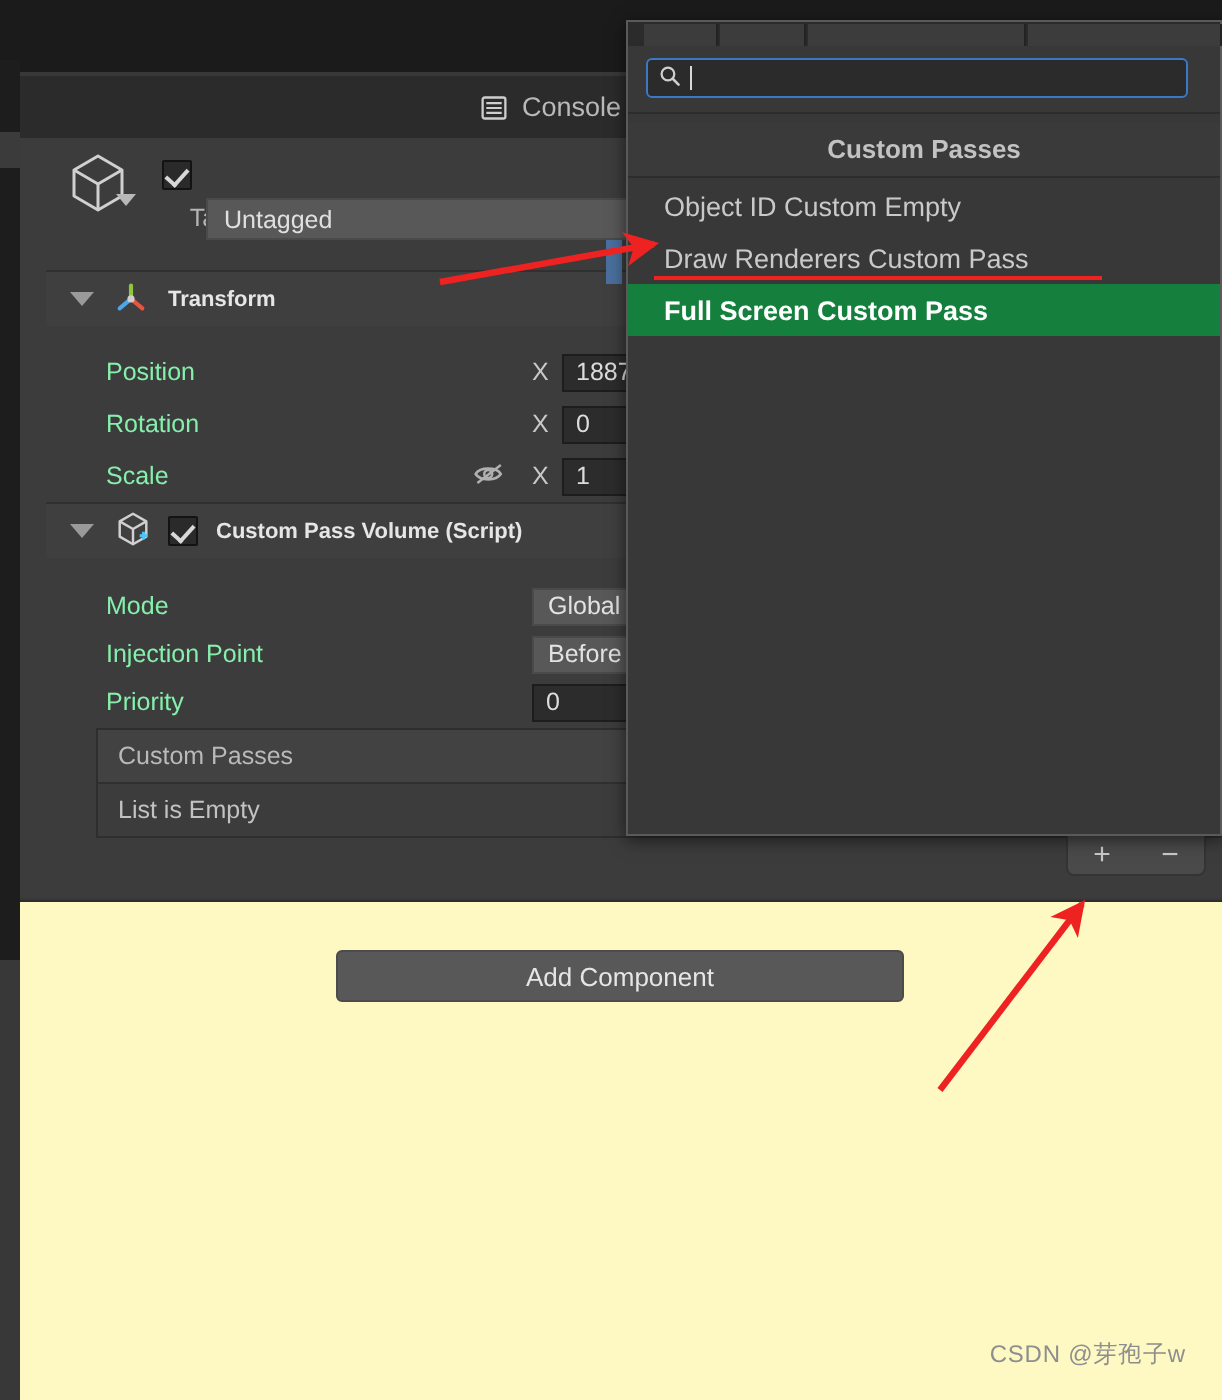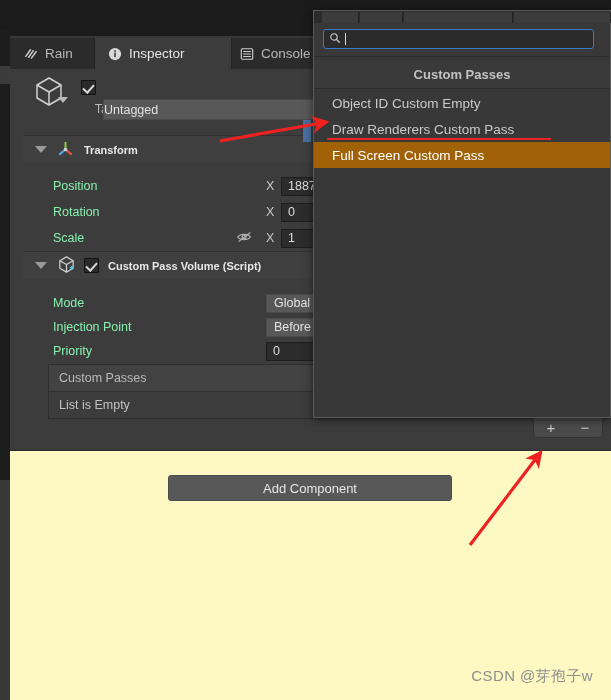--- a/index.html
+++ b/index.html
@@ -57,21 +57,21 @@
   .namefield{
     position:absolute;left:80px;top:5px;width:270px;height:22px;
     background:#3f3f3f;border:1px solid #2c2c2c;box-sizing:border-box;
     display:flex;align-items:center;padding-left:8px;
     font-weight:bold;font-size:13px;color:#e8e8e8;
   }
   .tag-label{position:absolute;left:42px;top:33px;width:50px;text-align:right;font-size:12.5px;color:#b4b4b4;}
   .tagfield{
     position:absolute;left:80px;top:30px;width:270px;height:21px;
     background:#585858;border:1px solid #4a4a4a;box-sizing:border-box;
-    display:flex;align-items:center;font-size:12.5px;color:#e0e0e0;
+    display:flex;align-items:center;padding-left:8px;font-size:12.5px;color:#e0e0e0;
   }
   .tagfield .arr{position:absolute;right:7px;top:8px;width:0;height:0;
     border-left:4px solid transparent;border-right:4px solid transparent;border-top:5px solid #cfcfcf;}
 
   .sep{position:absolute;left:13px;width:588px;height:1px;background:#303030;}
 
   
   .comp-header{position:absolute;left:13px;width:588px;height:27px;background:#3f3f3f;
     display:flex;align-items:center;}
   .foldout{width:0;height:0;margin-left:12px;flex:0 0 auto;
@@ -108,21 +108,21 @@
   .plusminus span{line-height:1;}
 
   
   .lower{position:absolute;left:10px;top:451px;width:601px;height:249px;background:#fef9c3;}
   .lower-top-line{position:absolute;left:10px;top:450px;width:601px;height:1px;background:#2d2d2d;}
   .addcomp{
     position:absolute;left:158px;top:24px;width:284px;height:26px;
     background:#585858;border:1px solid #4b4b4b;border-radius:3px;box-sizing:border-box;
     display:flex;align-items:center;justify-content:center;font-size:13px;color:#e6e6e6;
   }
-  .watermark{position:absolute;right:18px;bottom:14px;font-size:15px;color:#8e8e8e;letter-spacing:.4px;}
+  .watermark{position:absolute;right:18px;bottom:14px;font-size:12px;color:#8e8e8e;letter-spacing:.4px;}
 
   
   .scrollsliver{position:absolute;left:303px;top:120px;width:8px;height:22px;background:#4a6f9e;}
 
   
   .popup{
     position:absolute;left:313px;top:10px;width:298px;height:408px;
     background:#383838;border:1px solid #5a5a5a;box-sizing:border-box;
     box-shadow:0 2px 8px rgba(0,0,0,.55);
   }
@@ -140,58 +140,36 @@
   .popup-title{
     position:absolute;left:0;top:50px;width:296px;height:27px;background:#3a3a3a;
     display:flex;align-items:center;justify-content:center;
     font-weight:bold;font-size:13px;color:#c2c2c2;
   }
   .popup-item{
     position:absolute;left:0;width:296px;height:26px;
     display:flex;align-items:center;padding-left:18px;box-sizing:border-box;
     font-size:13.5px;color:#c9c9c9;
   }
-  .popup-item.selected{background:#a16207;color:#ffffff;}
+  .popup-item.selected{background:#15803d;color:#ffffff;font-weight:bold;}
 
   
   .ann{position:absolute;left:0;top:0;width:611px;height:700px;pointer-events:none;}
   .underline{position:absolute;left:327px;top:138px;width:224px;height:2px;background:#ef2222;}
 </style>
 </head>
 <body>
 
 <div class="root">
 
   <div class="top-band"></div>
   <div class="left-strip"></div>
   <div class="left-strip2"></div>
 
   <div class="tabbar">
-    <div class="tab tab-rain">
-      <span>
-        <svg width="15" height="15" viewBox="0 0 16 16">
-          <g stroke="#cfcfcf" stroke-width="1.6" stroke-linecap="round">
-            <path d="M3 11 L8 4"></path>
-              <path d="M6 12 L11 5"></path>
-              <path d="M9 13 L14 6"></path>
-          </g>
-        </svg>
-      </span>
-      <span>Rain</span>
-    </div>
-    <div class="tab tab-inspector active">
-      <span>
-        <svg width="14" height="14" viewBox="0 0 16 16">
-          <circle cx="8" cy="8" r="7" fill="#d9d9d9"></circle>
-          <rect x="7.1" y="6.4" width="1.8" height="5.2" fill="#3c3c3c"></rect>
-          <rect x="7.1" y="3.6" width="1.8" height="1.9" fill="#3c3c3c"></rect>
-        </svg>
-      </span>
-      <span>Inspector</span>
-    </div>
     <div class="tab tab-console">
       <span>
         <svg width="14" height="14" viewBox="0 0 16 16">
           <rect x="1.5" y="2" width="13" height="12" rx="1.2" fill="none" stroke="#cfcfcf" stroke-width="1.3"></rect>
           <path d="M3.6 5.2h8.8M3.6 8h8.8M3.6 10.8h8.8" stroke="#cfcfcf" stroke-width="1.2"></path>
         </svg>
       </span>
       <span>Console</span>
     </div>
     <div class="tab-rest"></div>

